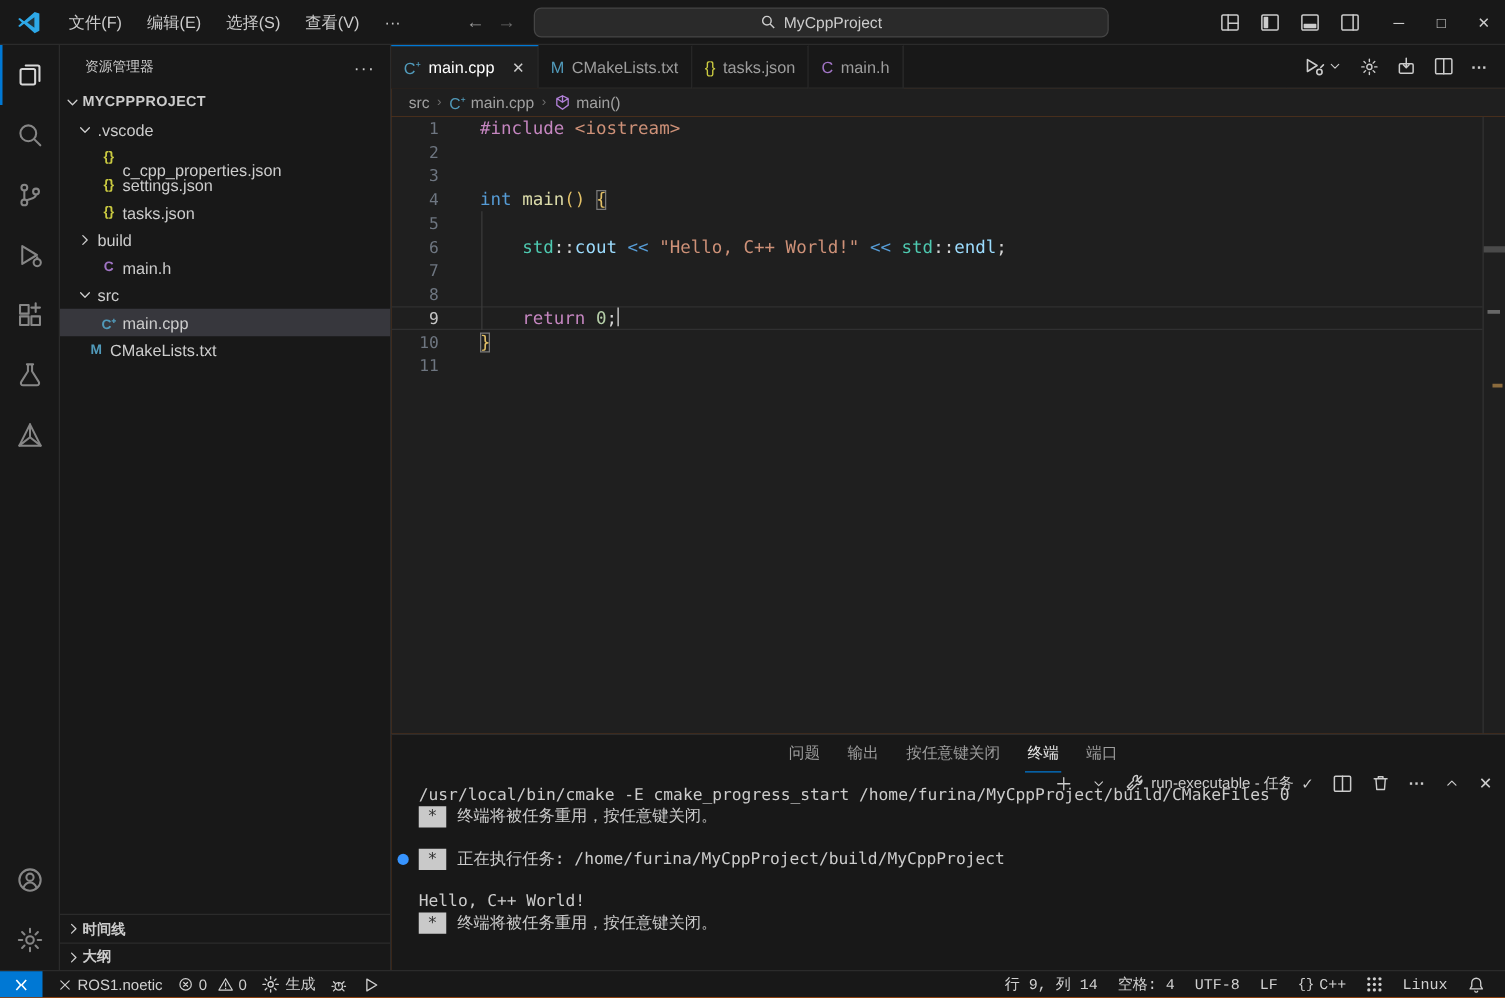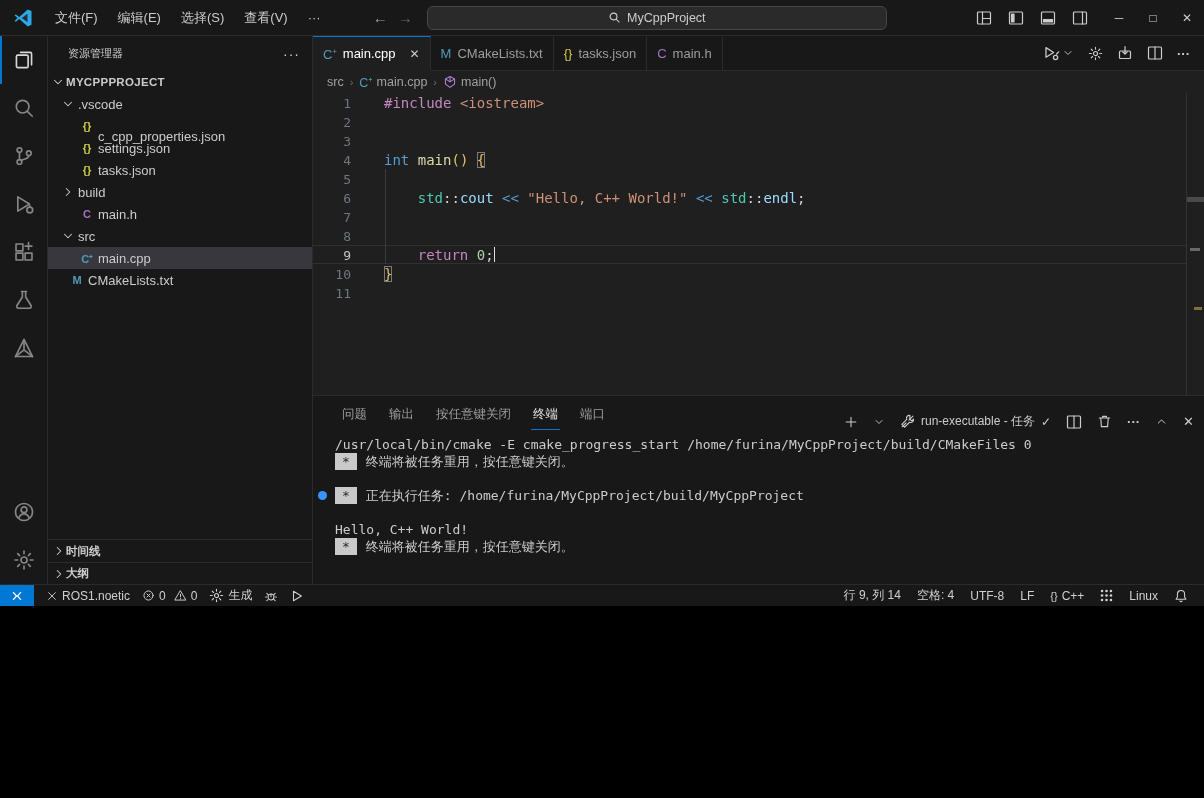--- a/index.html
+++ b/index.html
@@ -1,18 +1,18 @@
 <!DOCTYPE html>
 <html><head>
 <meta charset="utf-8">
 <style>
   * { box-sizing: border-box; margin: 0; padding: 0; }
   body { margin:0; background:#000; }
   .window {
-    position:relative; width:1204px; height:606px; overflow:hidden;
+    position:relative; width:1204px; height:798px; overflow:hidden;
     background:#f97316; color:#cccccc;
     font-family:"Liberation Sans", sans-serif; font-size:13px;
     -webkit-font-smoothing:antialiased;
   }
   svg { display:block; }
   .ic { display:inline-flex; align-items:center; justify-content:center; }
 
   
   .titlebar { display:flex; align-items:center; height:36px; background:#181818; border-bottom:1px solid #2b2b2b; }
   .tb-logo { width:46px; display:flex; justify-content:center; }
@@ -79,35 +79,35 @@
   .tok-cls { color:#4EC9B0; } .tok-var { color:#9CDCFE; } .tok-str { color:#CE9178; }
   .tok-num { color:#B5CEA8; } .tok-fg { color:#d4d4d4; }
   .tok-gold { color:#e2c067; } .tok-goldbox { color:#e2c067; outline:1px solid #7a7a7a; outline-offset:-1px; }
   .cursor { display:inline-block; width:1.5px; height:15px; background:#e0e0e0; vertical-align:-2px; }
   .indent-guide { position:absolute; width:1px; background:#3b3b3b; left:72px; }
   .ruler { position:absolute; top:0; bottom:0; right:0; width:18px; border-left:1px solid #333333; }
   .ruler .mk { position:absolute; }
 
   
   .panel { height:189px; background:#181818; border-top:1px solid #2b2b2b; display:flex; flex-direction:column; }
-  .panel-top { height:34px; display:flex; align-items:flex-end; padding:0 10px 0 18px; }
+  .panel-top { height:34px; display:flex; align-items:center; padding:0 10px 0 18px;flex-direction:column; }
   .ptab { margin:0 9px; padding:6px 2px; color:#9d9d9d; font-size:12.5px; border-bottom:1px solid transparent; }
   .ptab.active { color:#e7e7e7; border-bottom-color:#0078d4; }
   .panel-actions { margin-left:auto; display:flex; align-items:center; gap:15px; color:#cccccc; }
   .pa-group { display:flex; align-items:center; gap:6px; font-size:12px; color:#cccccc; }
   .terminal { position:relative; flex:1; font-family:"DejaVu Sans Mono", monospace; font-size:13px; color:#cccccc; padding:6px 0 0 22px; }
   .t-line { height:17px; line-height:17px; white-space:pre; position:relative; }
   .t-badge { display:inline-block; background:#c9c9c9; color:#2b2b2b; padding:0 7px; margin-right:9px; }
   .t-dot { position:absolute; left:-17px; top:4px; width:9px; height:9px; border-radius:50%; background:#3794ff; }
 
   
   .statusbar { position:absolute; left:0; right:0; bottom:0; height:22px; background:#181818; border-top:1px solid #2b2b2b; display:flex; align-items:center; font-size:12px; color:#d0d0d0; }
   .sb-remote { height:100%; background:#0078d4; color:#fff; display:flex; align-items:center; padding:0 10px; margin-right:6px; }
   .status-item { display:flex; align-items:center; gap:4px; padding:0 6px; height:100%; }
-  .status-right { margin-left:auto; display:flex; align-items:center; padding-right:8px; }
+  .status-right { margin-left:auto; display:flex; align-items:center; padding-right:8px;font-family:Liberation Mono, monospace; }
   .status-right .status-item { padding:0 8px; }
 </style>
 </head>
 <body>
 
 <div class="window">
 
   <div class="titlebar">
     <div class="tb-logo">
       <svg width="20" height="20" viewBox="0 0 16 16">

